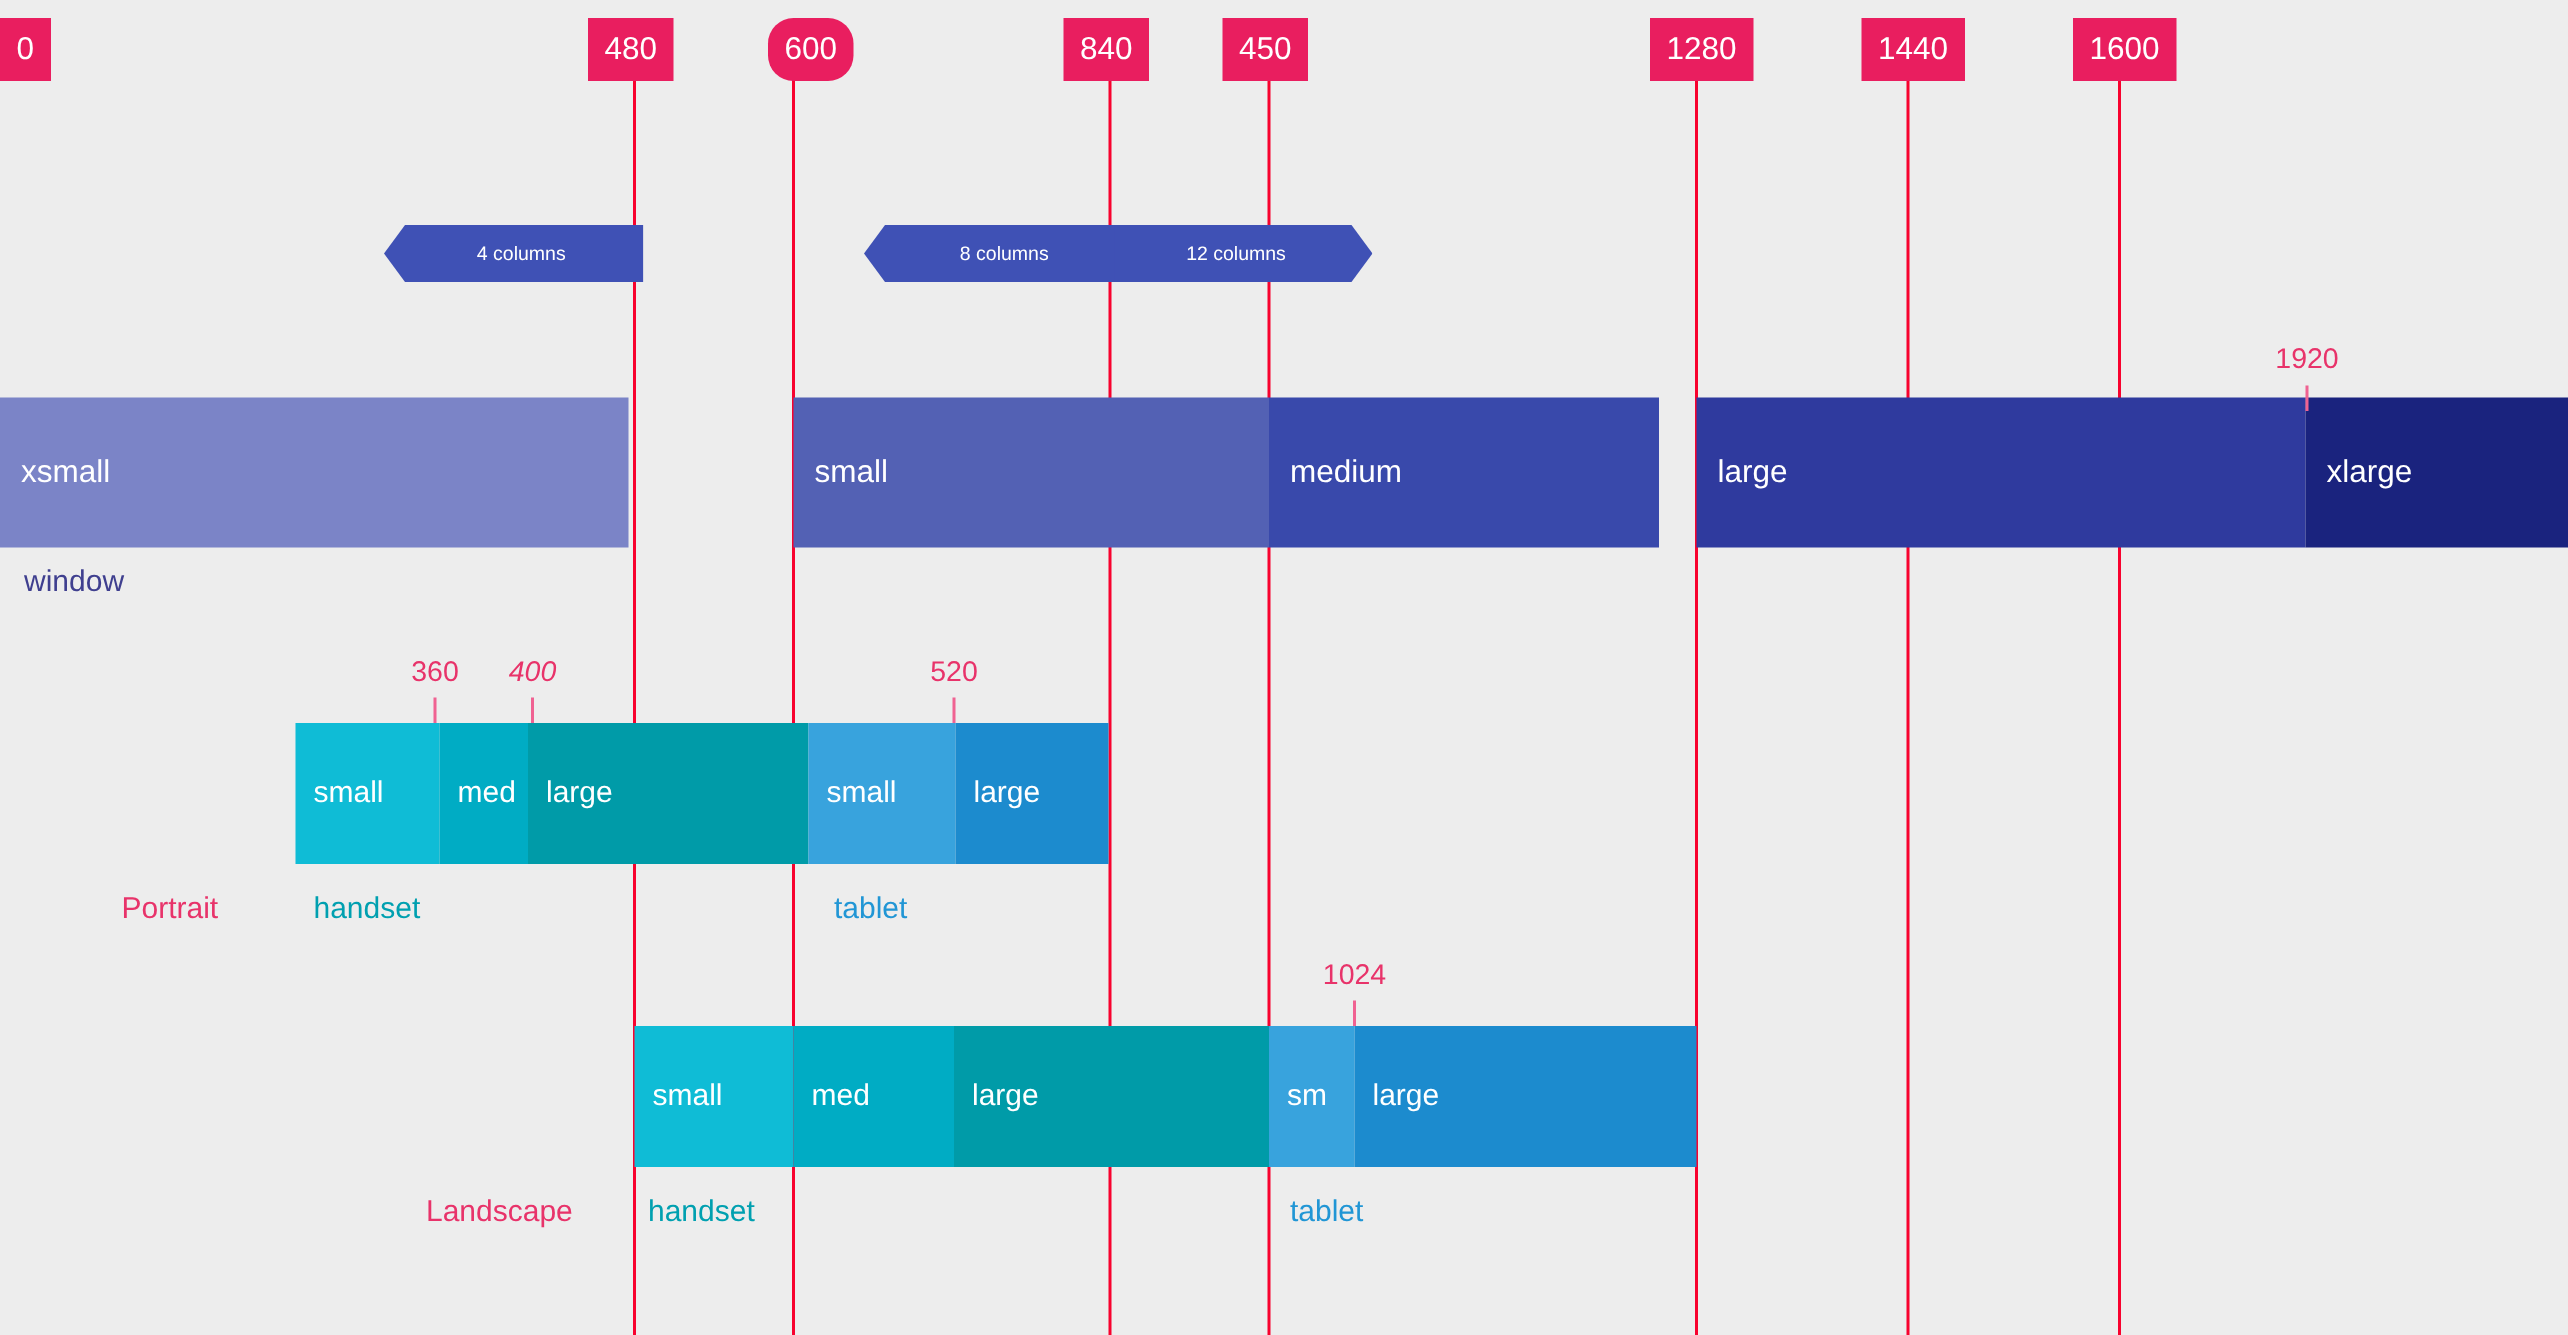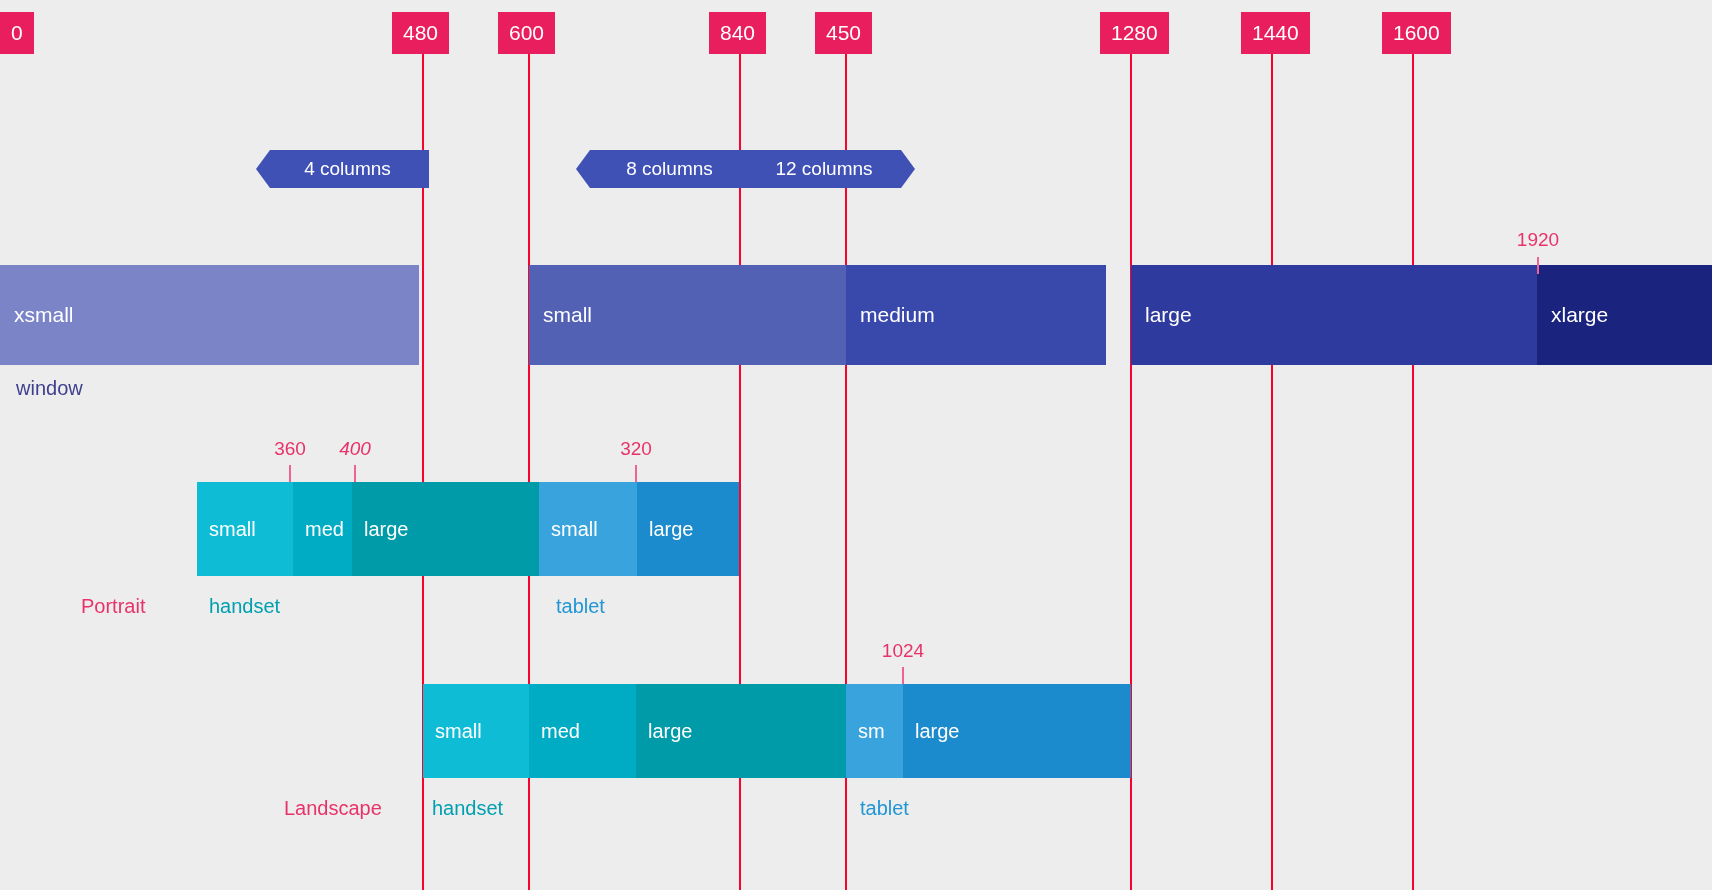--- a/index.html
+++ b/index.html
@@ -39,21 +39,21 @@
     white-space: nowrap;
   }
   .bp-flag.origin { left: 0; }
 
   
   .col-pill {
     position: absolute;
     height: 38px;
     background: #3f51b5;
     color: #ffffff;
-    font-size: 19px;
+    font-size: 13px;
     line-height: 38px;
     text-align: center;
     white-space: nowrap;
   }
   .col-pill.arrow-left {
     clip-path: polygon(14px 0, 100% 0, 100% 100%, 14px 100%, 0 50%);
     padding-left: 10px;
   }
   .col-pill.arrow-right {
     clip-path: polygon(0 0, calc(100% - 14px) 0, 100% 50%, calc(100% - 14px) 100%, 0 100%);
@@ -148,21 +148,21 @@
       <div class="bp-line" style="left: 739px;"></div>
       <div class="bp-line" style="left: 845px;"></div>
       <div class="bp-line" style="left: 1130px;"></div>
       <div class="bp-line" style="left: 1271px;"></div>
       <div class="bp-line" style="left: 1412px;"></div>
     </div>
 
   <div id="bp-flags">
       <div class="bp-flag origin" style="left: 0px;">0</div>
       <div class="bp-flag" style="left: 392px;">480</div>
-      <div class="bp-flag" style="left: 498px;">600</div>
+      <div class="bp-flag" style="left: 512px; border-radius: 17px;">600</div>
       <div class="bp-flag" style="left: 709px;">840</div>
       <div class="bp-flag" style="left: 815px;">450</div>
       <div class="bp-flag" style="left: 1100px;">1280</div>
       <div class="bp-flag" style="left: 1241px;">1440</div>
       <div class="bp-flag" style="left: 1382px;">1600</div>
     </div>
 
   <div id="col-pills">
       <div class="col-pill arrow-left" style="left: 256px; width: 163px; top: 150px; background: rgb(63, 81, 181);">4 columns</div>
       <div class="col-pill arrow-left" style="left: 576px; width: 167px; top: 150px; background: rgb(63, 81, 181);">8 columns</div>
@@ -213,21 +213,21 @@
       <div class="tick-mark" style="left: 354px; top: 465px;"></div>
       <div class="band-row" style="top: 482px; left: 0px; right: 0px;">
         <div class="dev-seg" style="left: 539px; width: 98px; background: rgb(56, 163, 221);">
           <span>small</span>
         </div>
         <div class="dev-seg" style="left: 637px; width: 102px; background: rgb(28, 139, 206);">
           <span>large</span>
         </div>
       </div>
       <div class="device-caption cap-tablet" style="left: 556px; top: 595px;">tablet</div>
-      <div class="tick-note" style="left: 636px; top: 438px;">320</div>
+      <div class="tick-note" style="left: 636px; top: 438px;">520</div>
       <div class="tick-mark" style="left: 635px; top: 465px;"></div>
       <div class="orient-label" style="left: 284px; top: 797px; color: rgb(232, 51, 106);">Landscape</div>
       <div class="band-row" style="top: 684px; left: 0px; right: 0px;">
         <div class="dev-seg" style="left: 423px; width: 106px; background: rgb(15, 188, 214);">
           <span>small</span>
         </div>
         <div class="dev-seg" style="left: 529px; width: 107px; background: rgb(0, 172, 196);">
           <span>med</span>
         </div>
         <div class="dev-seg" style="left: 636px; width: 210px; background: rgb(0, 155, 168);">

